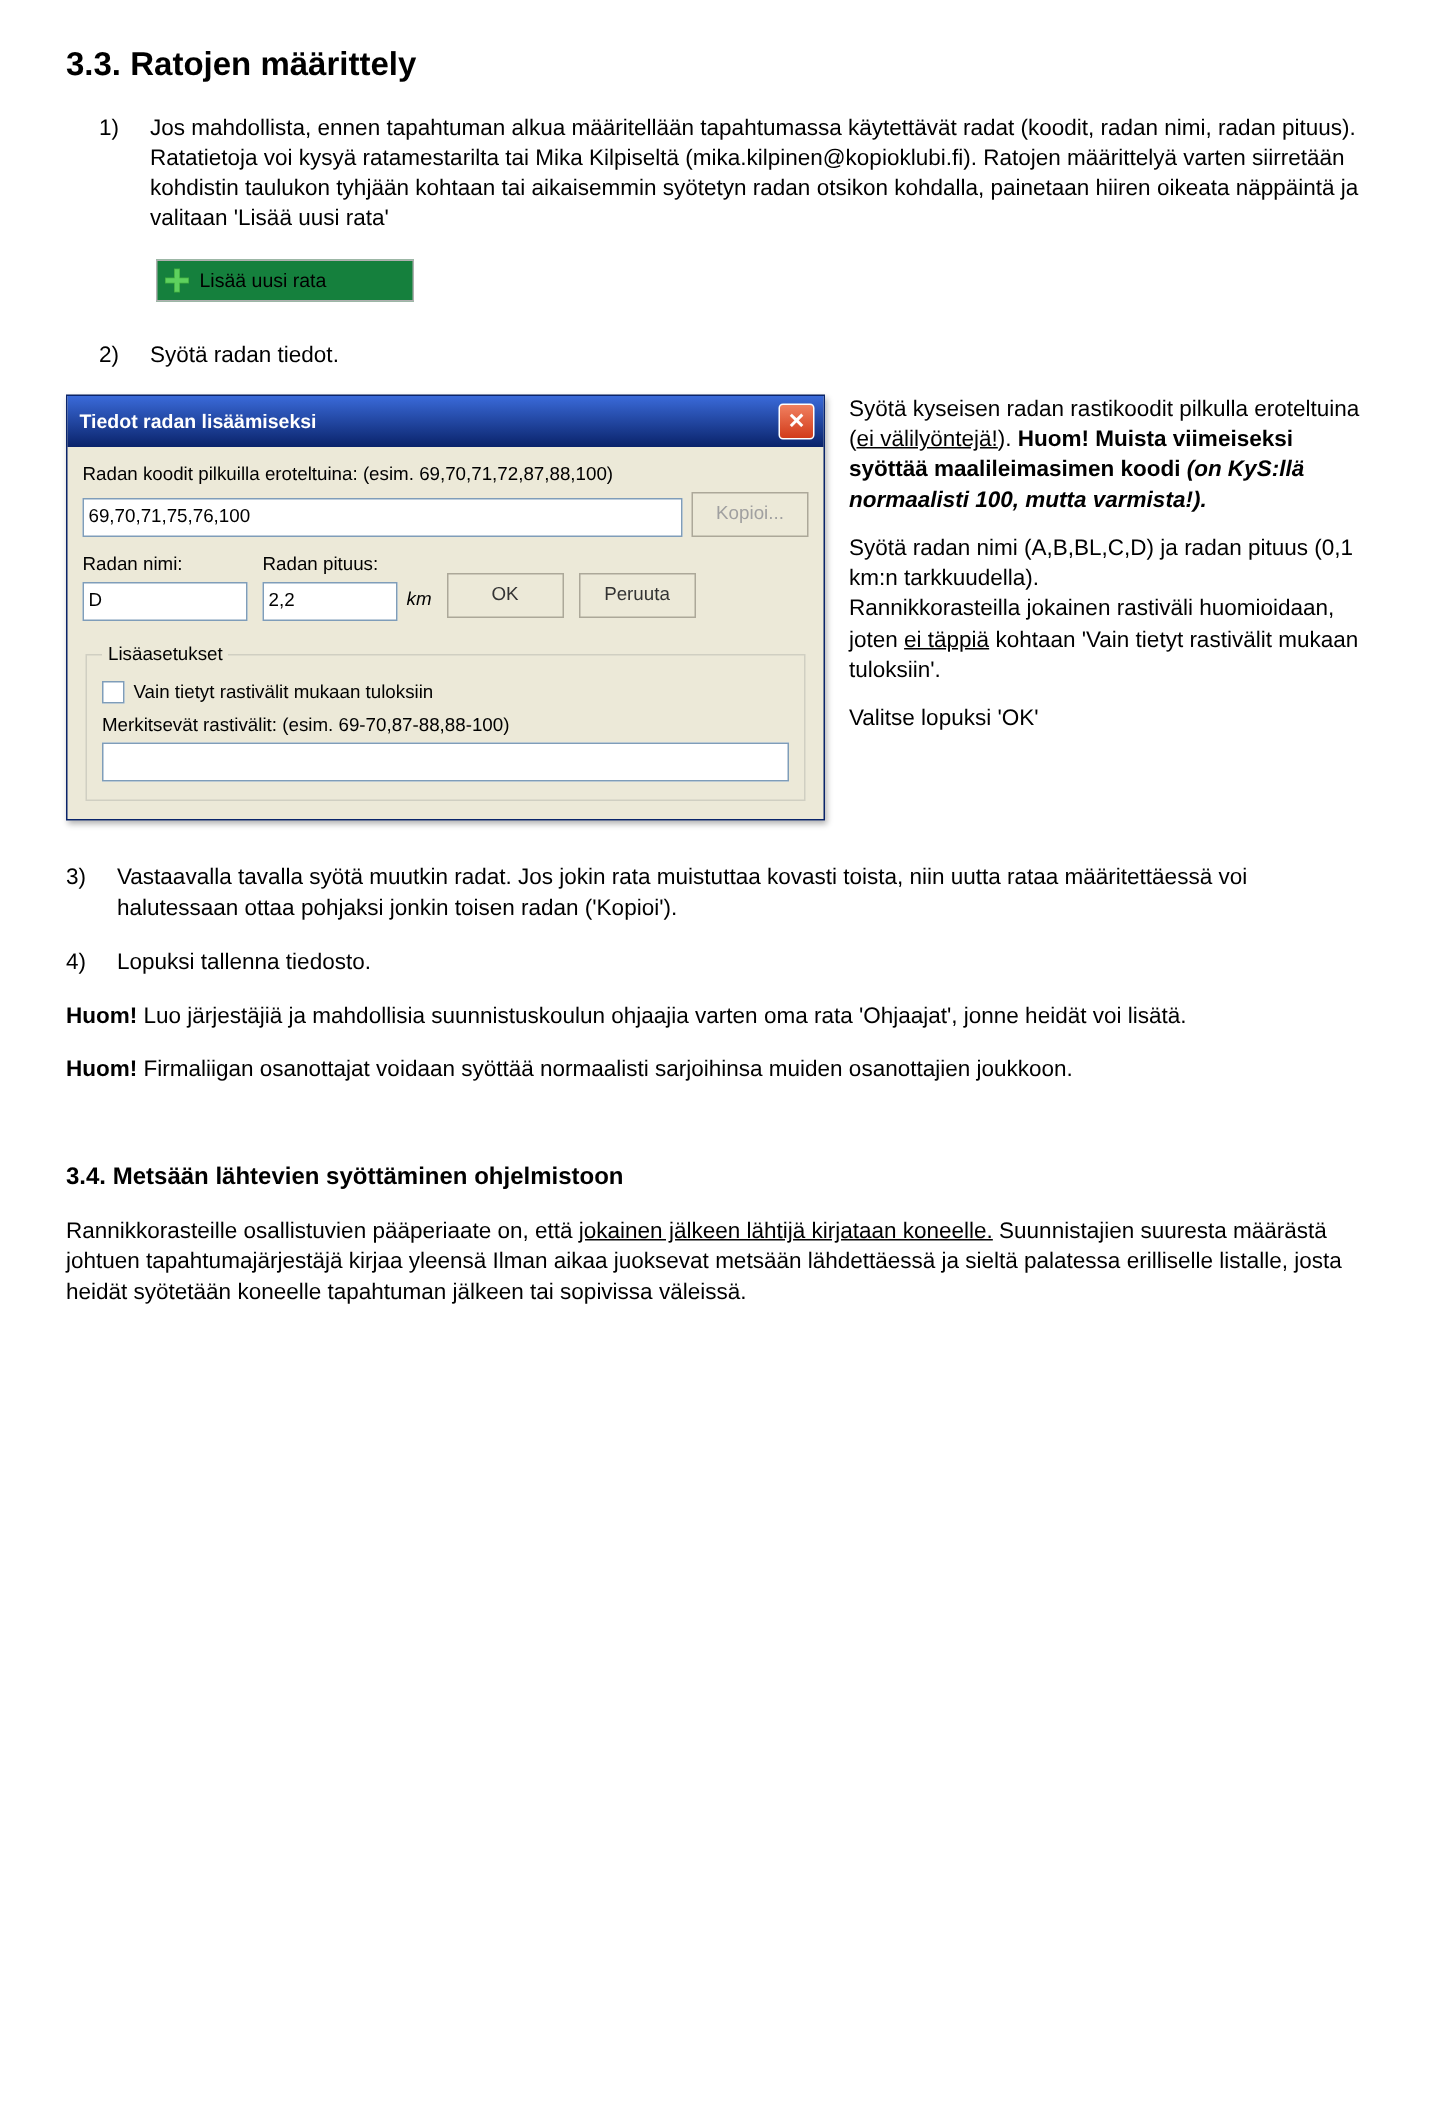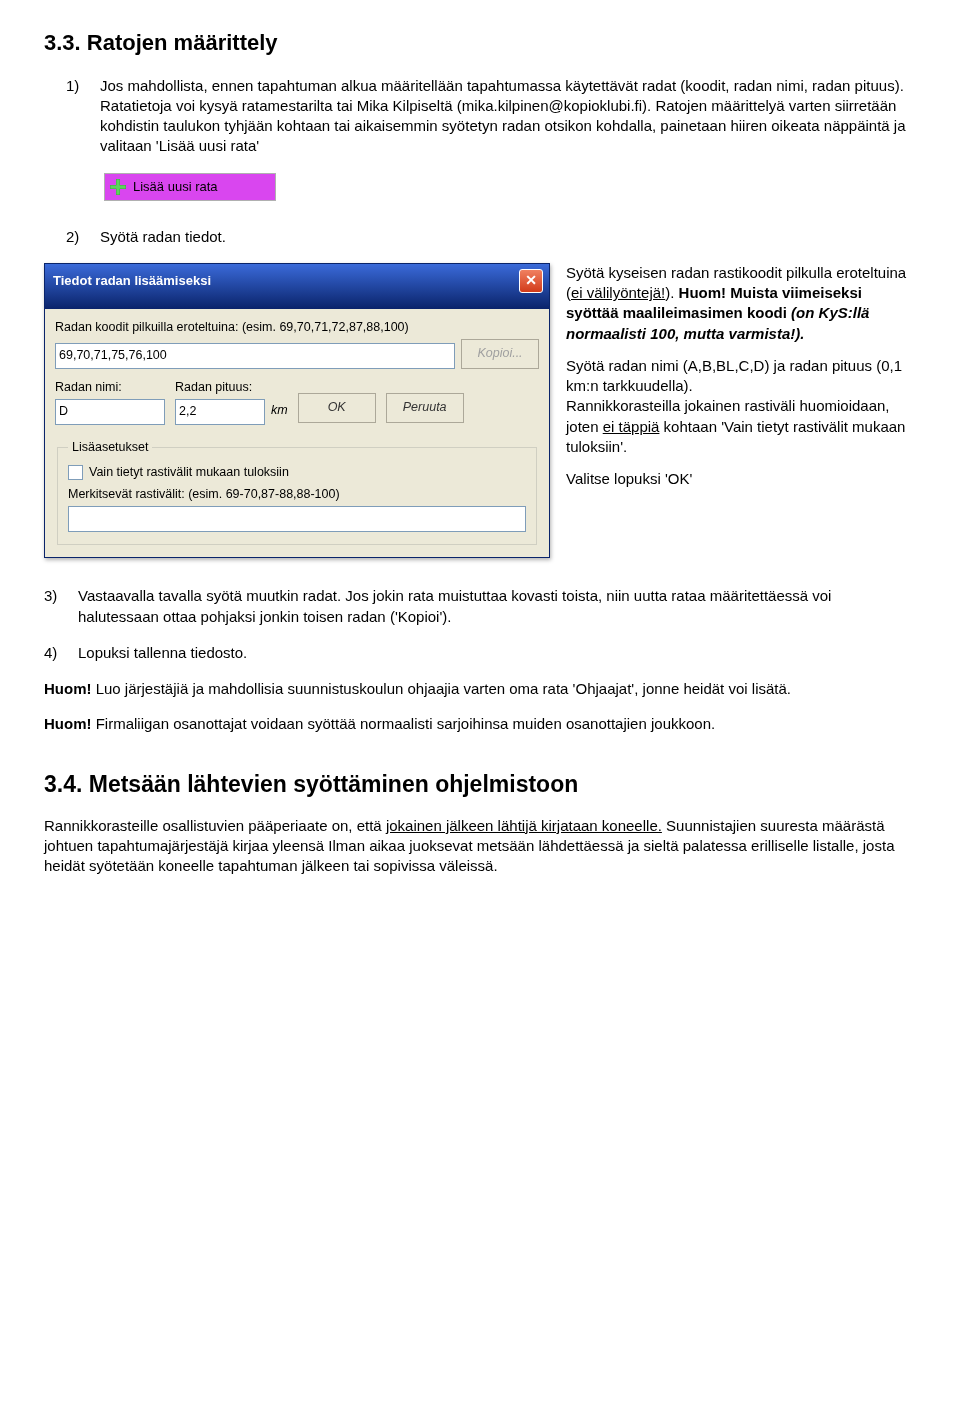--- a/index.html
+++ b/index.html
@@ -29,21 +29,21 @@
   .li .txt {
     flex: 1;
   }
   .u { text-decoration: underline; }
   .b { font-weight: bold; }
   .i { font-style: italic; }
 
   
   .add-box {
     border: 1px solid #b0b0b0;
-    background: #d946ef;
+    background: #15803d;
     width: 160px;
     padding: 4px 6px 4px 4px;
     display: flex;
     align-items: center;
     margin: 8px 0 26px 60px;
     font-size: 13px;
   }
   .plus-ico {
     width: 18px;
     height: 18px;
@@ -64,21 +64,21 @@
     border: 1px solid #0a246a;
     background: #ece9d8;
     font-size: 12.5px;
     font-family: Tahoma, sans-serif;
     box-shadow: 1px 2px 4px rgba(0,0,0,0.3);
   }
   .titlebar {
     background: linear-gradient(to bottom, #3a6ad9, #0a236a);
     color: #fff;
     font-weight: bold;
-    padding: 5px 6px 16px 8px;
+    padding: 5px 6px 5px 8px;
     display: flex;
     justify-content: space-between;
     align-items: center;
     font-size: 13px;
   }
   .closebtn {
     width: 22px;
     height: 22px;
     background: linear-gradient(to bottom,#f08060,#d23b1a);
     border: 1px solid #fff;
@@ -109,21 +109,21 @@
   .topfield-row .field { flex:1;}
   .btn {
     background:#ece9d8;
     border:1px solid #aca899;
     padding:3px 8px;
     font-size:12.5px;
     min-width:60px;
     text-align:right;
     color:#333;
     height:22px;
-    display:flex;align-items:center;justify-content:center;font-style:italic;
+    display:flex;align-items:center;justify-content:center;
   }
   .btn.disabled { color:#a0a0a0; }
   .row2 { display:flex; gap:10px; margin-top:10px; align-items:flex-end;}
   .col-nimi { width:110px;}
   .col-pituus { width:90px;}
   .col-km { margin-bottom:6px; margin-left:-4px;font-style:italic; }
   .row2 .btn { margin-bottom:2px; }
   fieldset.grp {
     border:1px solid #d0cfc2;
     margin-top:14px;
@@ -144,22 +144,22 @@
   }
   .side-text p { margin:0 0 12px 0; }
 
   .bottom-block {
     margin-left: 0;
   }
   .huom-p { margin-top: 14px; }
 
   .sect2 {
     font-weight:bold;
-    font-size:23px;
-    margin-top:34px;
+    font-size:16px;
+    margin-top:50px;
     margin-bottom:16px;
   }
 </style>
 </head>
 <body>
 
 <div class="heading">3.3. Ratojen määrittely</div>
 
 <div class="ol">
   <div class="li">

